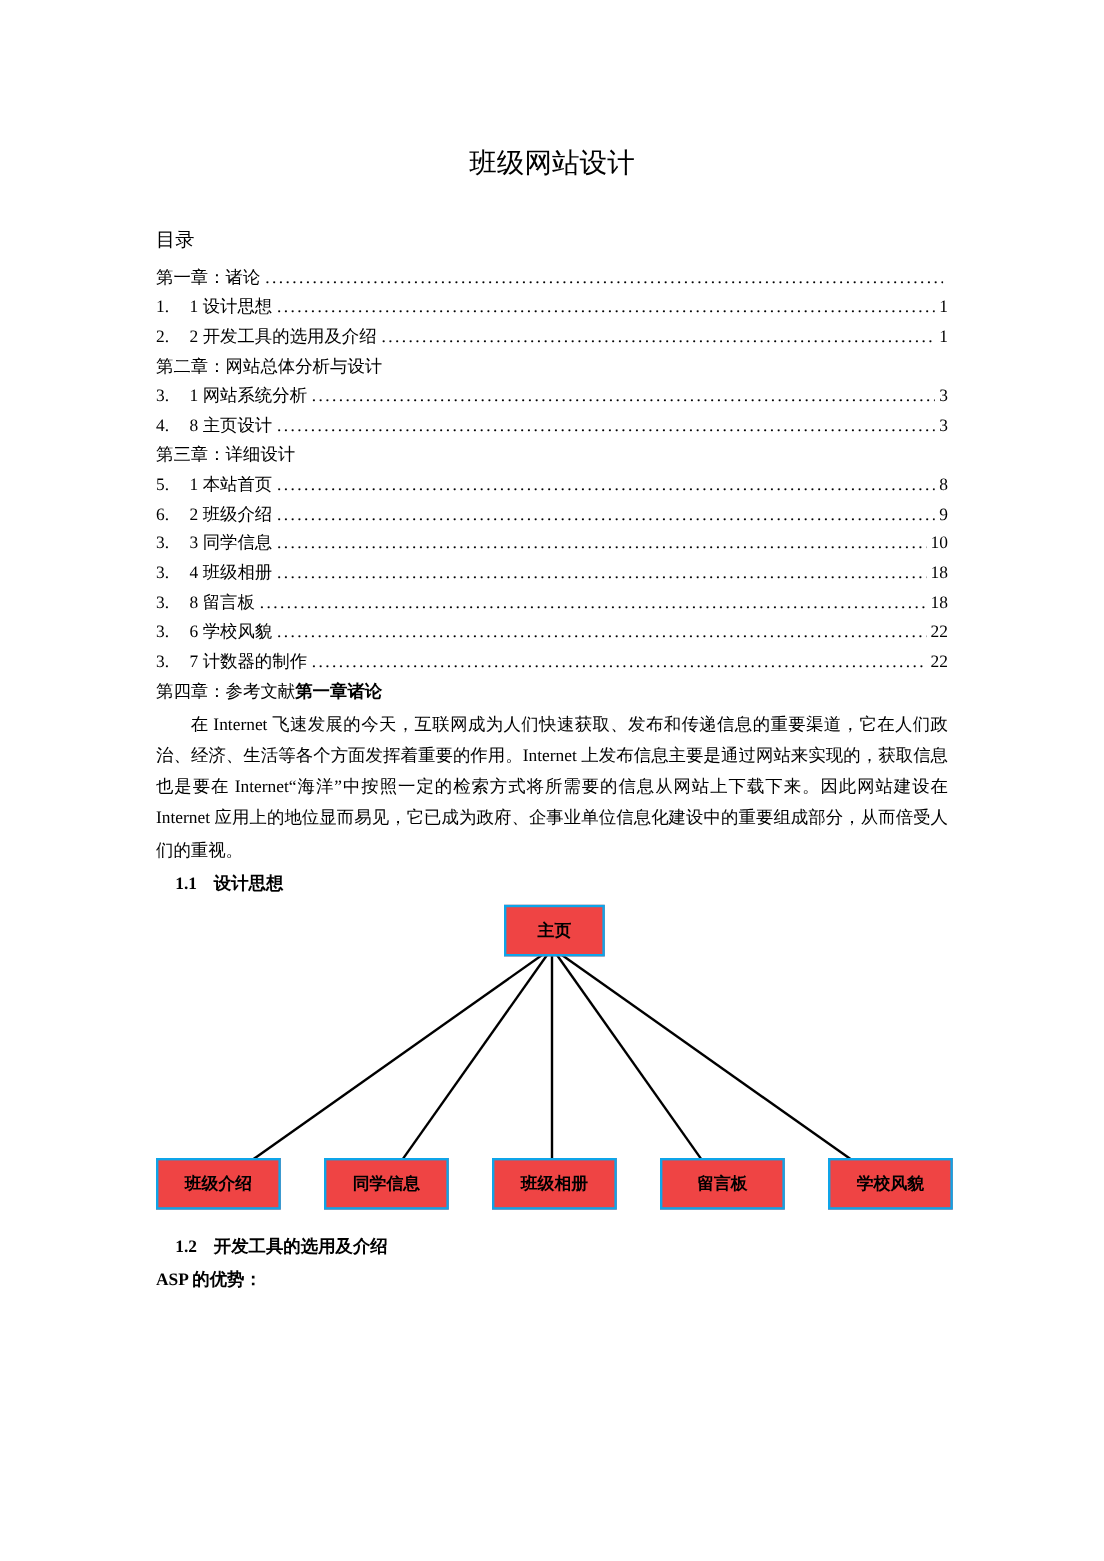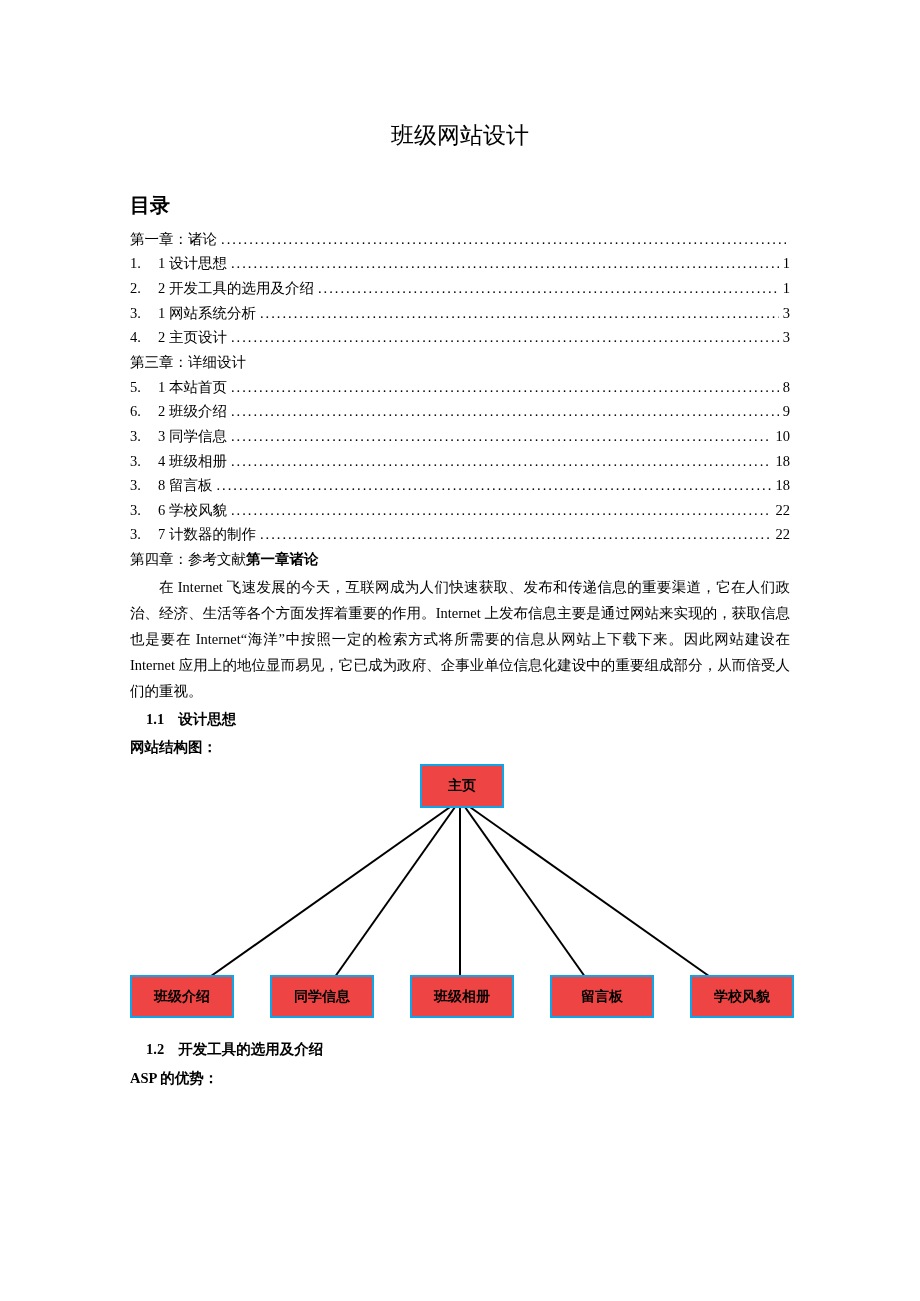--- a/index.html
+++ b/index.html
@@ -16,22 +16,22 @@
       padding: 100px 130px 40px 130px;
     }
     .title {
       text-align: center;
       font-size: 23px;
       font-family: Liberation Serif, serif;
       margin-bottom: 30px;
       font-weight: normal;
     }
     .toc-heading {
-      font-size: 20px;
-      font-weight: bold;
+      font-size: 16px;
+      font-weight: normal;
       margin: 0 0 4px 0;
     }
     .toc {
       margin: 0;
       padding: 0;
     }
     .toc-row {
       display: flex;
       align-items: baseline;
       white-space: nowrap;
@@ -152,31 +152,32 @@
       <span class="toc-page">1</span>
     </div>
 
     <div class="toc-row">
       <span class="toc-num">2.</span>
       <span class="toc-label">2 开发工具的选用及介绍</span>
       <span class="toc-dots"></span>
       <span class="toc-page">1</span>
     </div>
 
+    <div class="toc-plain">第二章：网站总体分析与设计</div>
 
     <div class="toc-row">
       <span class="toc-num">3.</span>
       <span class="toc-label">1 网站系统分析</span>
       <span class="toc-dots"></span>
       <span class="toc-page">3</span>
     </div>
 
     <div class="toc-row">
       <span class="toc-num">4.</span>
-      <span class="toc-label">2 主页设计</span>
+      <span class="toc-label">8 主页设计</span>
       <span class="toc-dots"></span>
       <span class="toc-page">3</span>
     </div>
 
     <div class="toc-plain">第三章：详细设计</div>
 
     <div class="toc-row">
       <span class="toc-num">5.</span>
       <span class="toc-label">1 本站首页</span>
       <span class="toc-dots"></span>
@@ -230,21 +231,20 @@
     </div>
   </div>
 
   <p class="body-para">在 Internet 飞速发展的今天，互联网成为人们快速获取、发布和传递信息的重要渠道，它在人们政治、经济、生活等各个方面发挥着重要的作用。Internet 上发布信息主要是通过网站来实现的，获取信息也是要在 Internet“海洋”中按照一定的检索方式将所需要的信息从网站上下载下来。因此网站建设在 Internet 应用上的地位显而易见，它已成为政府、企事业单位信息化建设中的重要组成部分，从而倍受人们的重视。</p>
 
   <div class="heading-numbered">
     <span>1.1</span><span class="gap"></span><span>设计思想</span>
   </div>
 
 
-  <div class="heading-bold">网站结构图：</div>
 
   <div class="diagram">
     <svg class="lines">
       <line x1="330" y1="36" x2="50" y2="234"></line>
       <line x1="330" y1="36" x2="190" y2="234"></line>
       <line x1="330" y1="36" x2="330" y2="234"></line>
       <line x1="330" y1="36" x2="470" y2="234"></line>
       <line x1="330" y1="36" x2="610" y2="234"></line>
     </svg>
     <div class="box top-box">主页</div>

